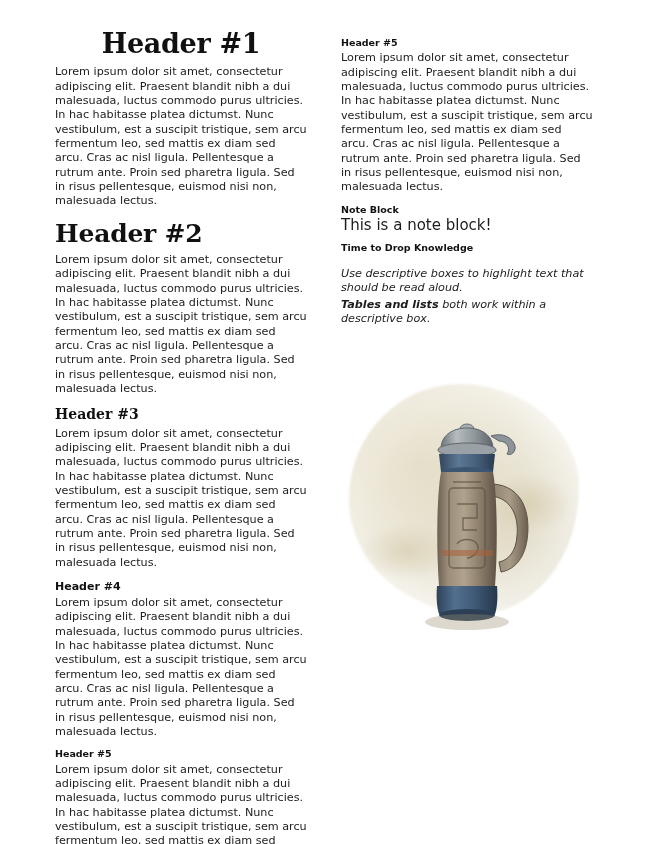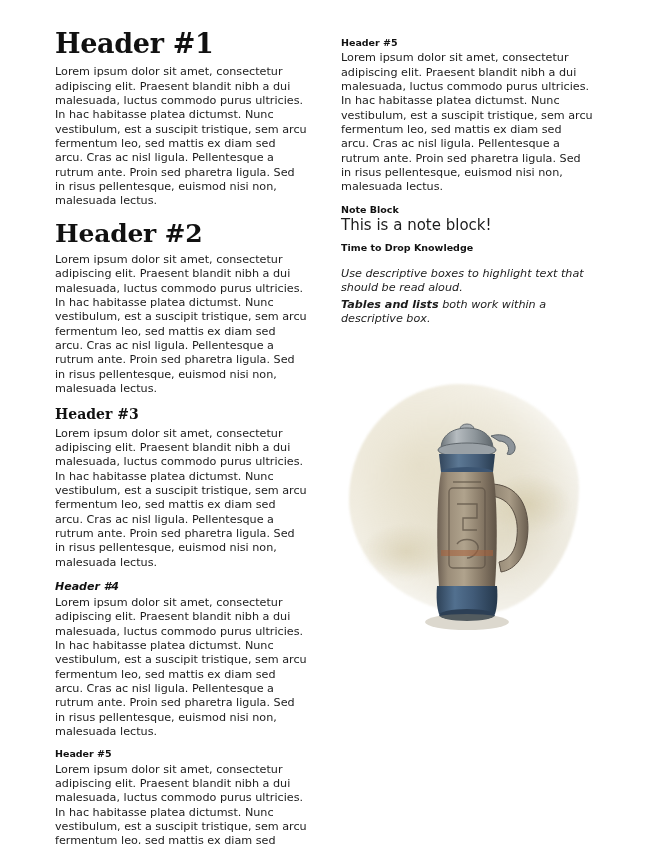--- a/index.html
+++ b/index.html
@@ -36,20 +36,21 @@
 
   
   h1.h1 {
     font-family: "DejaVu Serif", serif;
     font-size: 27px;
     font-weight: bold;
     line-height: 1.05;
     margin: 0 0 7px 0;
     letter-spacing: -0.3px;
     color: #111;
+    text-align: center;
   }
   h2.h2 {
     font-family: "DejaVu Serif", serif;
     font-size: 25px;
     font-weight: bold;
     line-height: 1.05;
     margin: 12px 0 6px 0;
     letter-spacing: -0.2px;
     color: #111;
   }
@@ -61,21 +62,20 @@
     margin: 11px 0 4px 0;
     color: #111;
   }
   h4.h4 {
     font-family: "DejaVu Sans", sans-serif;
     font-size: 11px;
     font-weight: bold;
     line-height: 1.1;
     margin: 11px 0 3px 0;
     color: #111;
-    font-style: italic;
   }
   h5.h5 {
     font-family: "DejaVu Sans", sans-serif;
     font-size: 9.5px;
     font-weight: bold;
     line-height: 1.1;
     margin: 10px 0 3px 0;
     color: #111;
   }
   .h5-right {

